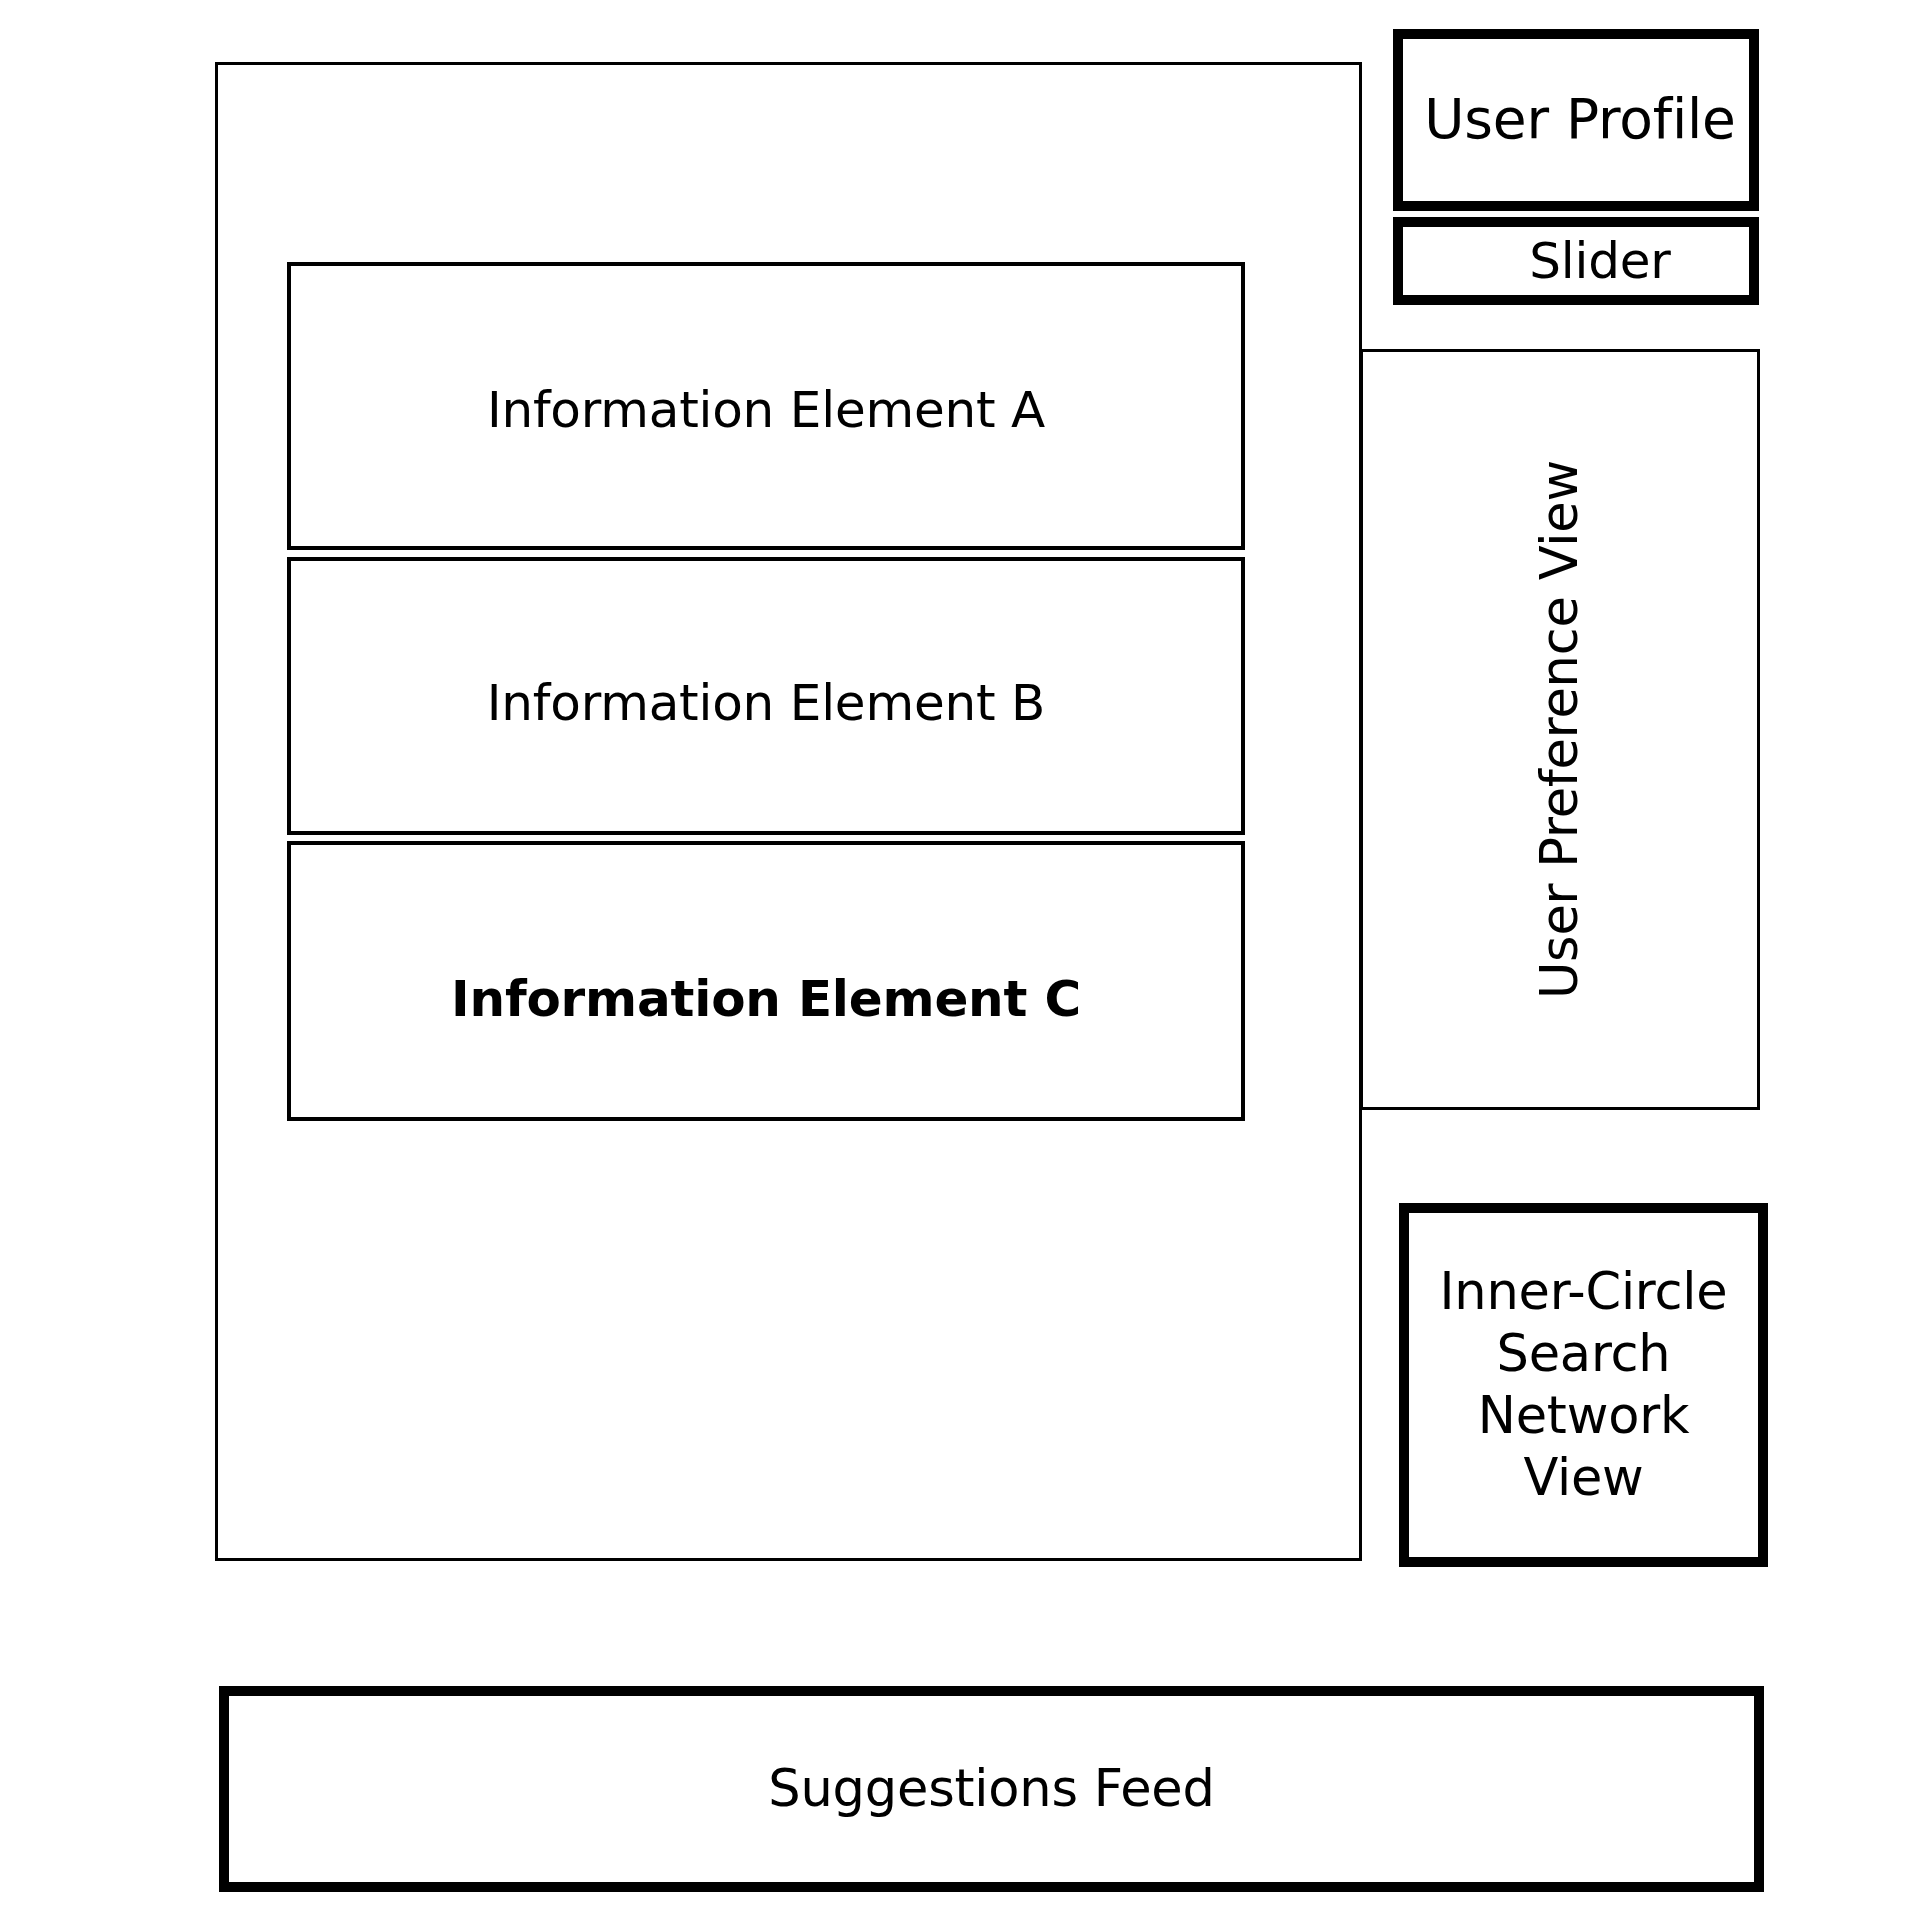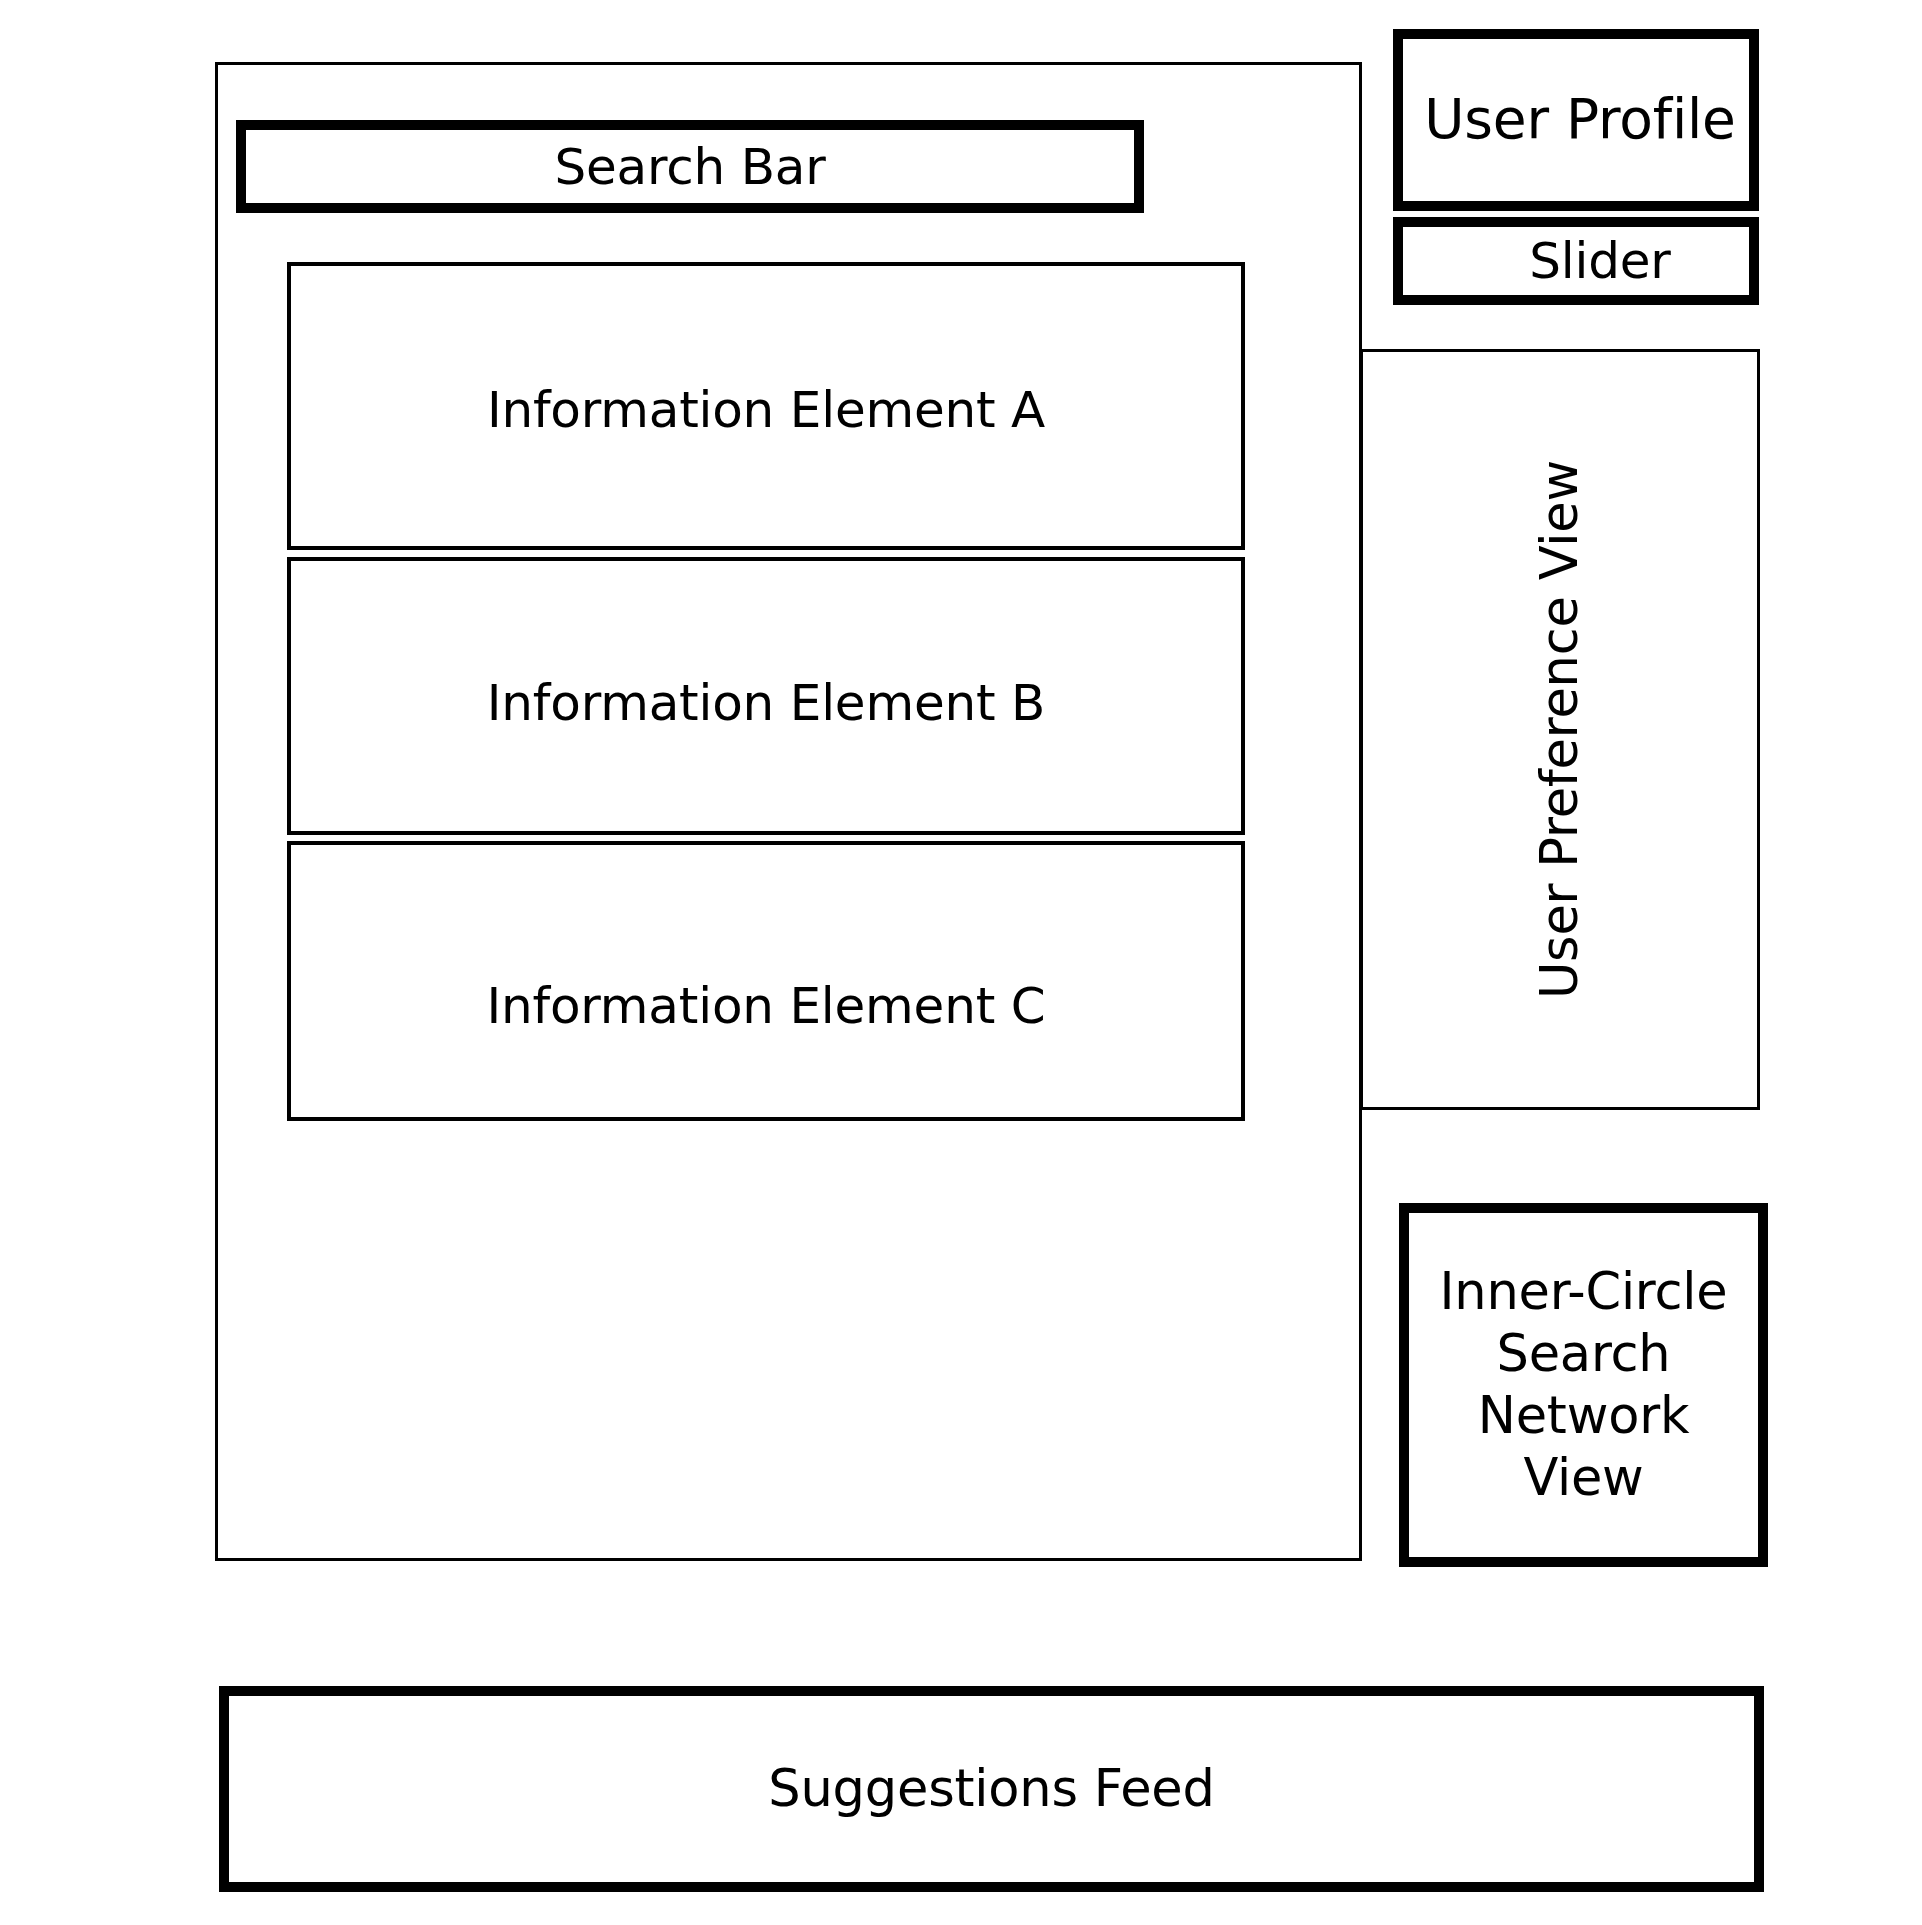--- a/index.html
+++ b/index.html
@@ -80,21 +80,21 @@
   }
   .info-el .lbl { font-size: 50px; }
 
   #info-el-a { top: 0px;   height: 288px; }
   #info-el-b { top: 295px; height: 278px; }
   #info-el-c { top: 579px; height: 280px; }
 
   
   #info-el-a .lbl { position: relative; top: 4.1px; }
   #info-el-b .lbl { position: relative; top: 6.6px; }
-  #info-el-c .lbl { position: relative; top: 25px; }
+  #info-el-c .lbl { position: relative; top: 18px; font-weight: bold; }
 
   
   #user-profile {
     left: 1393px;
     top: 29px;
     width: 366px;
     height: 182px;
     padding-left: 8px;
   }
   #user-profile .lbl { font-size: 55px; }
@@ -138,23 +138,20 @@
   }
   #suggestions-feed .lbl { font-size: 51px; }
 </style>
 </head>
 <body>
 
 <div id="canvas">
 
   <div id="main-container" class="box thin">
 
-    <div id="search-bar" class="box thick">
-      <span class="lbl" title="Search Bar">Search Bar</span>
-    </div>
 
     <div id="info-list">
 
       <div id="info-el-b" class="box info-el">
         <span class="lbl">Information Element B</span>
       </div>
 
       <div id="info-el-a" class="box info-el">
         <span class="lbl">Information Element A</span>
       </div>

